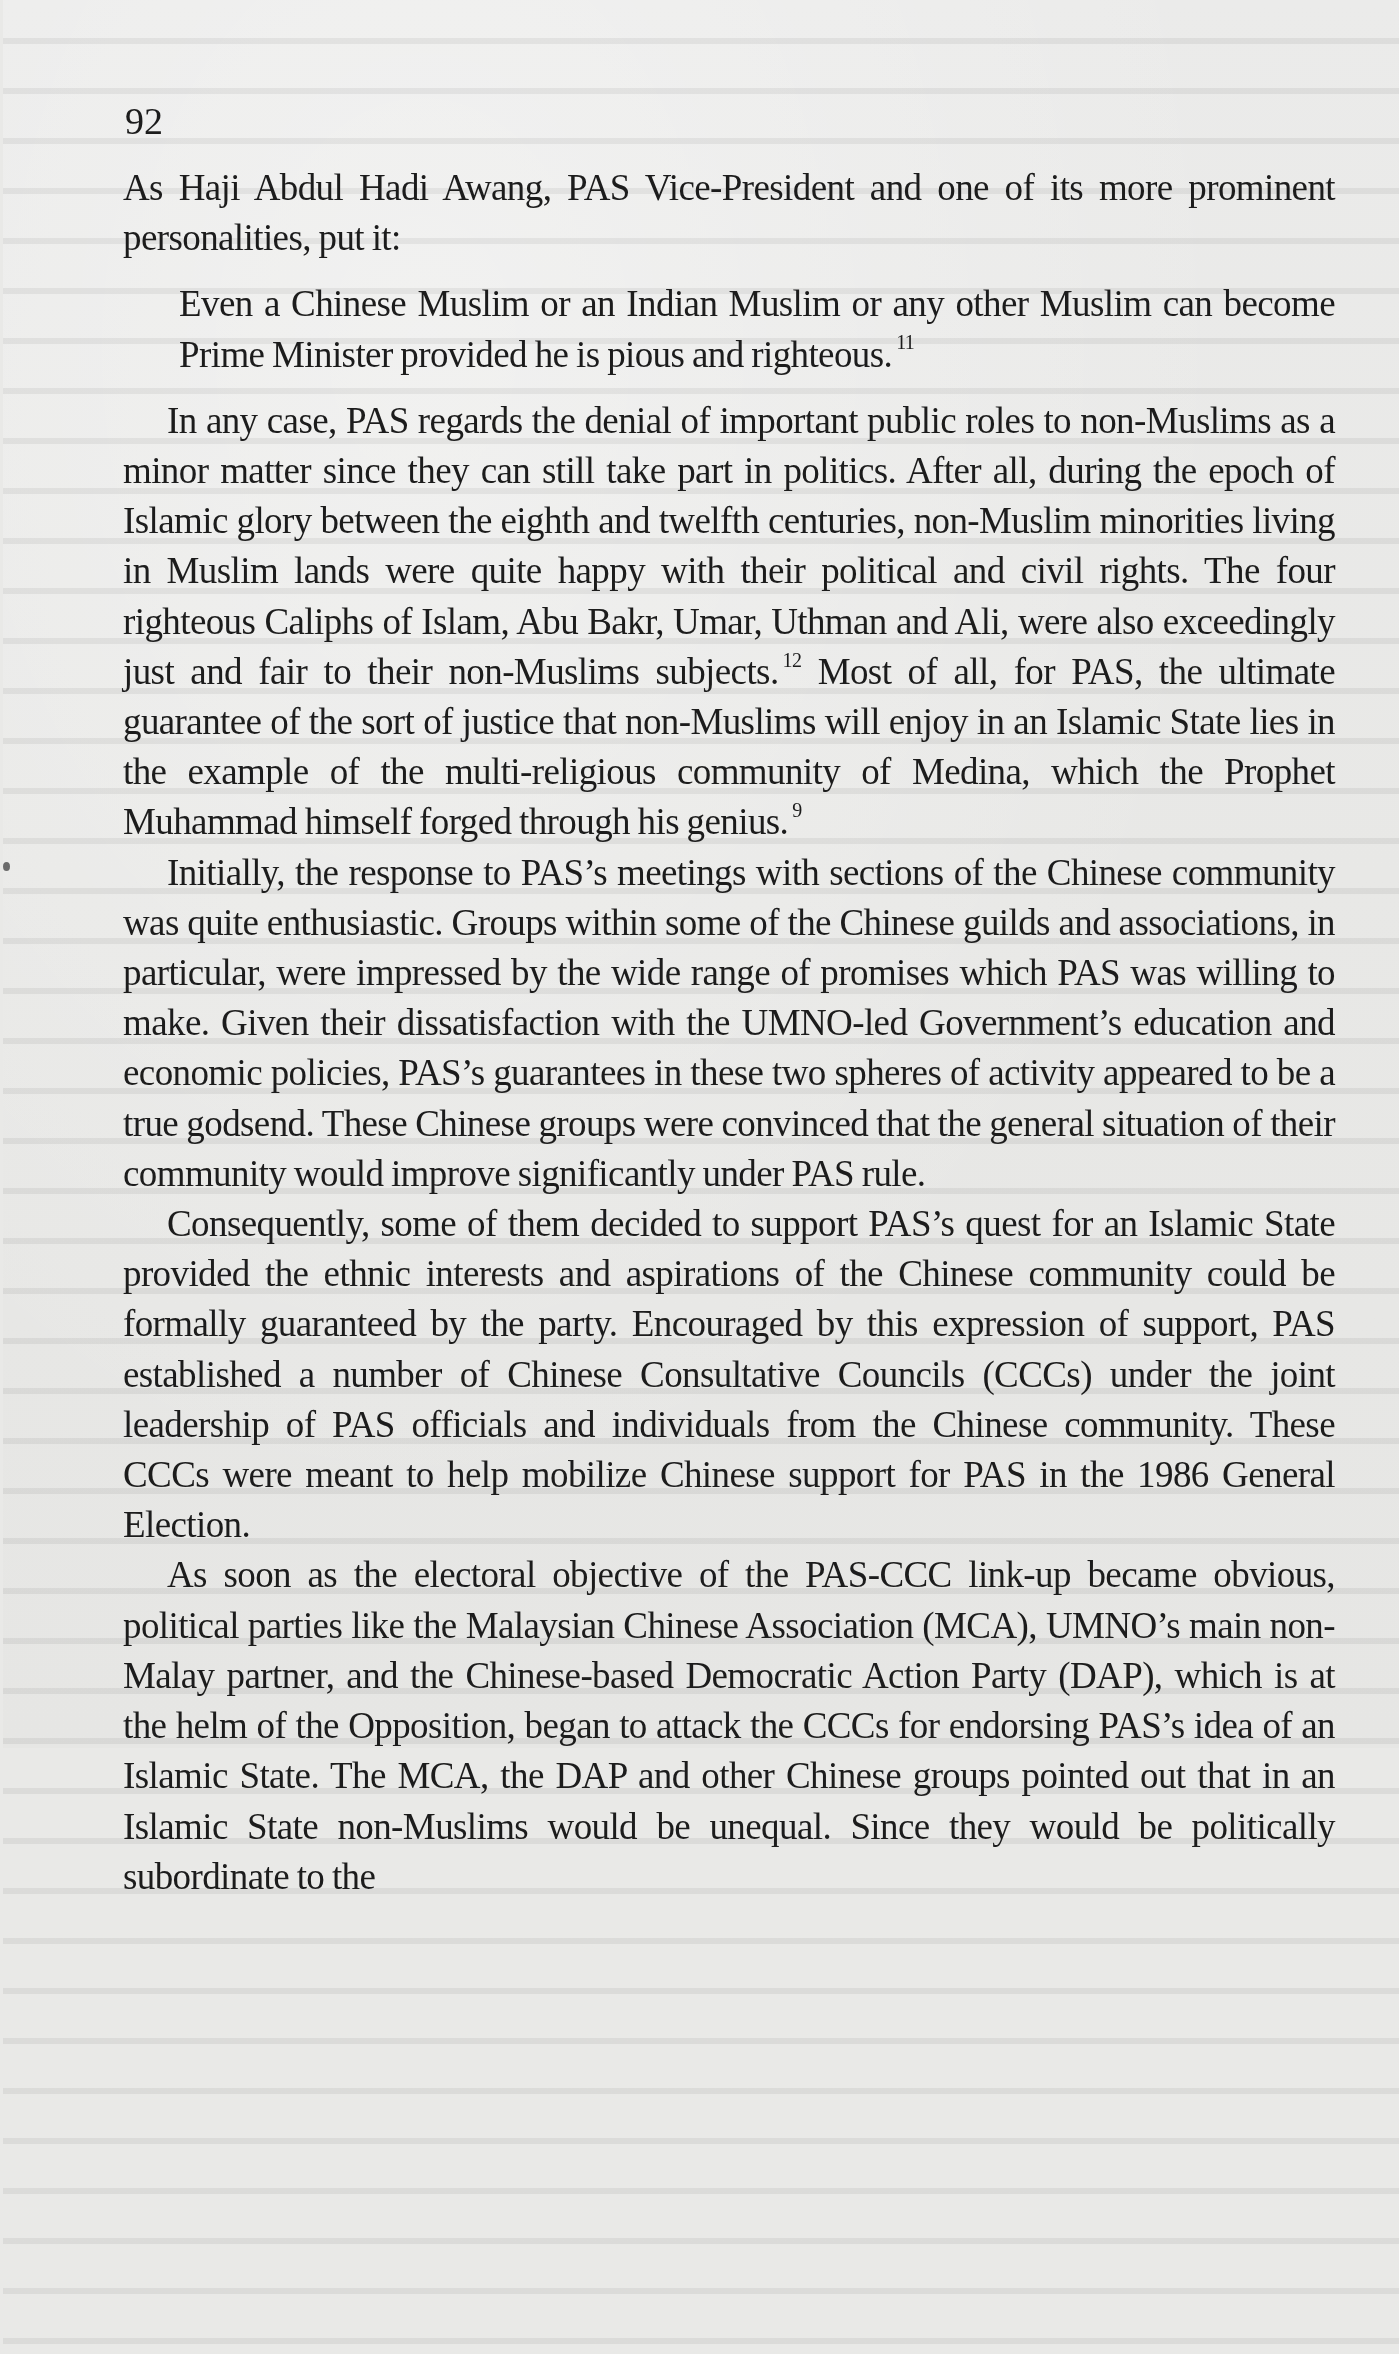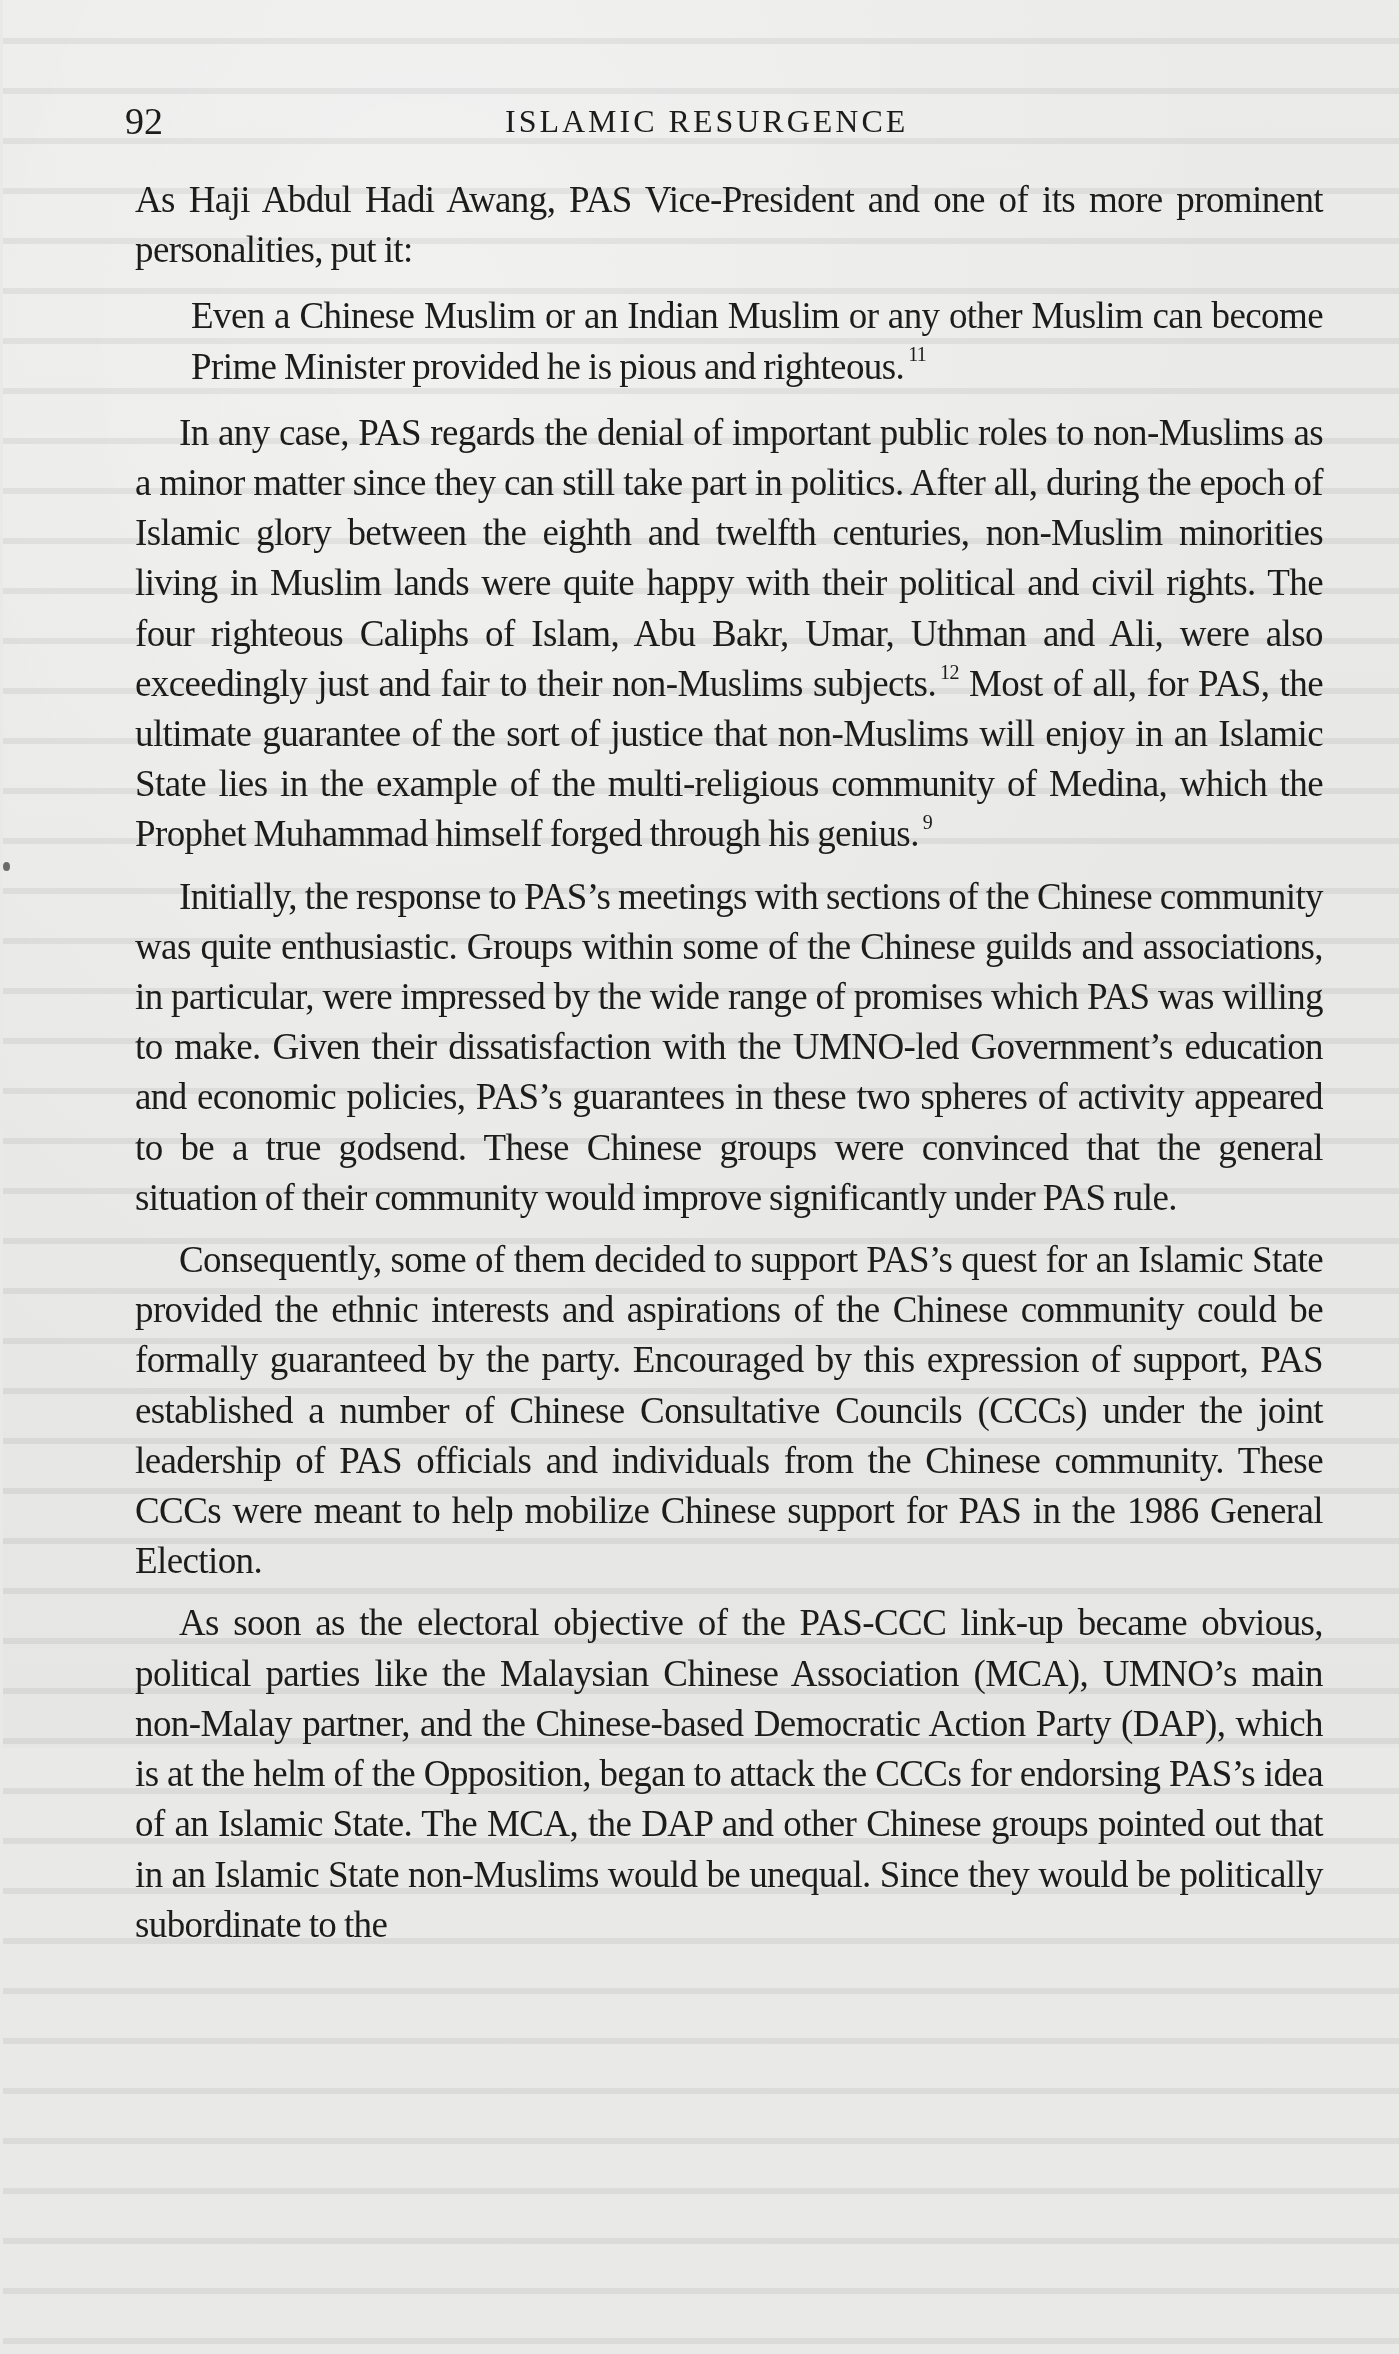--- a/index.html
+++ b/index.html
@@ -60,21 +60,21 @@
       left: 120px;
       top: 163px;
       width: 1212px;
       font-size: 37px;
       line-height: 50.2px;
       text-align: justify;
       letter-spacing: -0.6px;
       word-spacing: -1px;
     }
     .body-text p {
-      margin: 12px;
+      margin: 0;
       text-indent: 44px;
     }
     .body-text p.noindent {
       text-indent: 0;
     }
     .body-text p.quote {
       text-indent: 0;
       padding-left: 56px;
       padding-right: 0;
       margin-top: 16px;
@@ -100,21 +100,20 @@
   </style>
 </head>
 <body>
 
 <div class="page">
   <div class="bleed"></div>
   <div class="spot"></div>
 
   <div class="header">
     <span class="page-number">92</span>
-    <span class="running-head">ISLAMIC RESURGENCE</span>
   </div>
 
   <div class="body-text">
     <p class="noindent">
       <span>As Haji Abdul Hadi Awang, PAS Vice-President and one of its more prominent personalities, put it:</span>
     </p>
 
     <p class="quote">
       <span>Even a Chinese Muslim or an Indian Muslim or any other Muslim can become Prime Minister provided he is pious and righteous.</span><sup>11</sup>
     </p>

